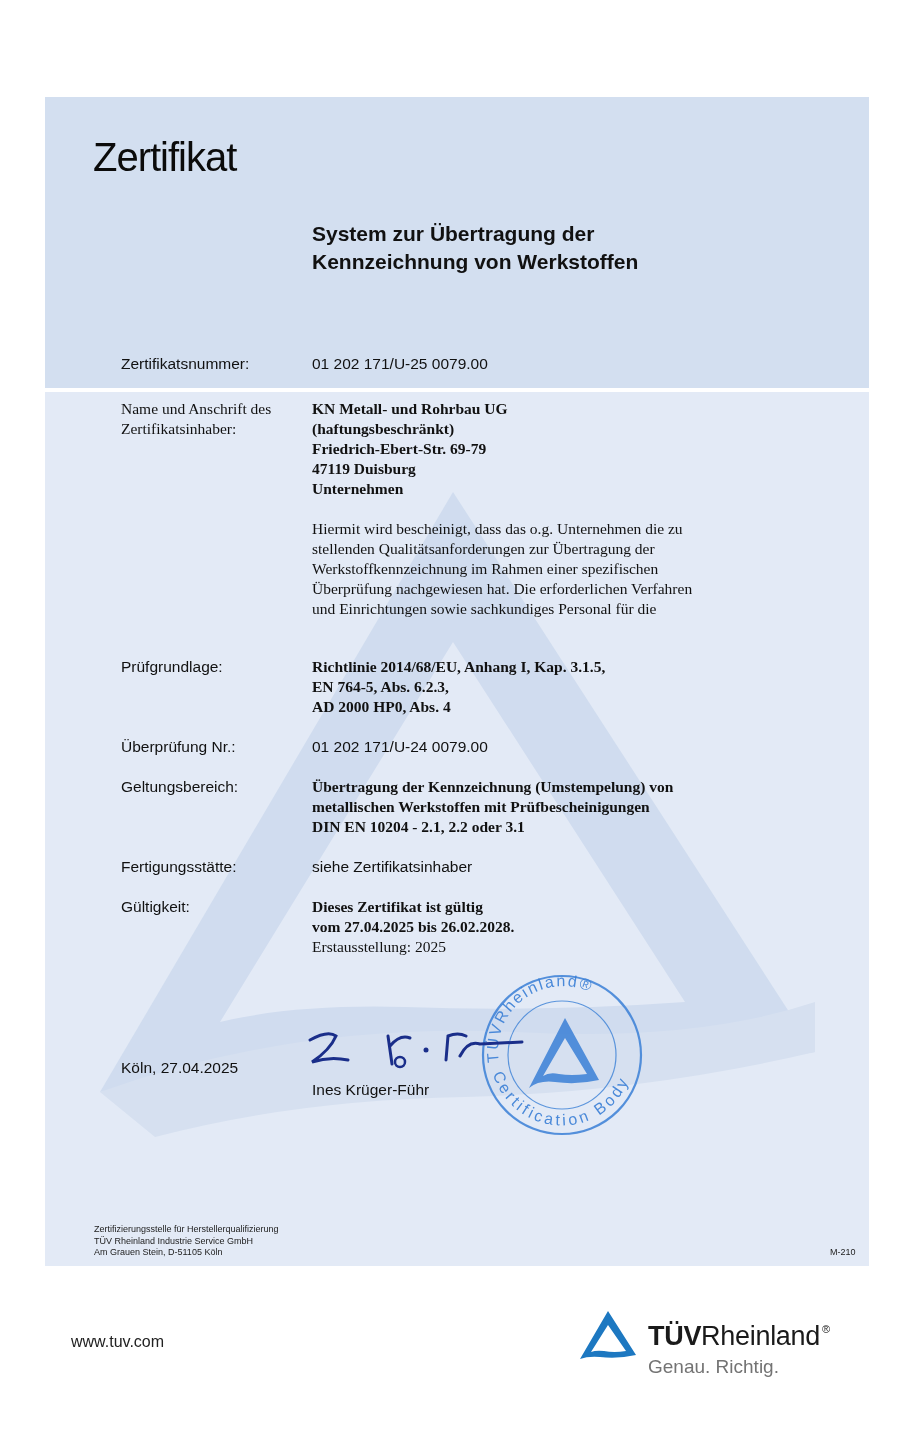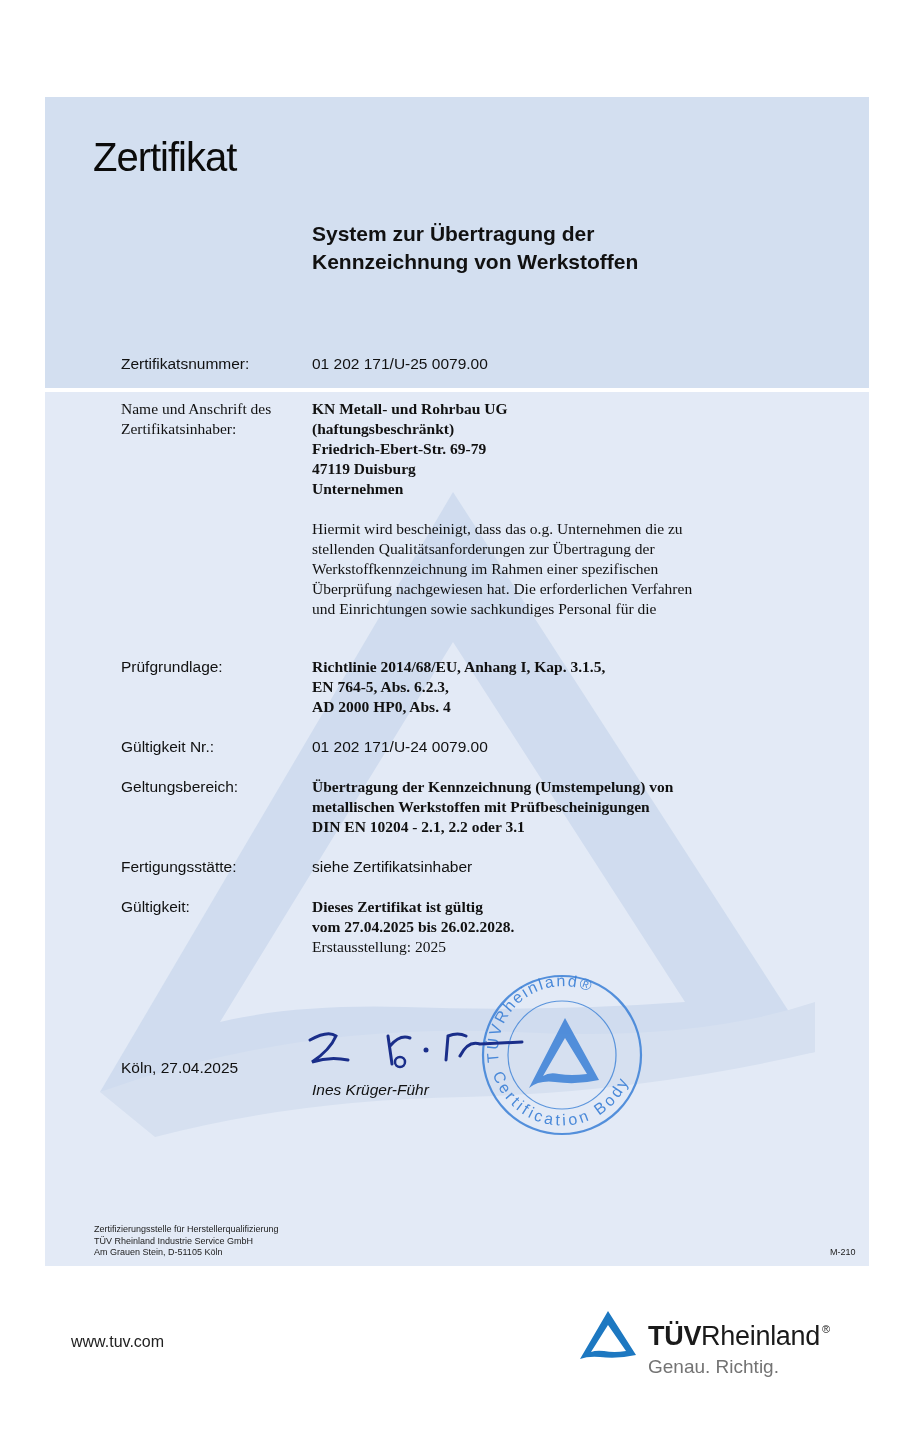--- a/index.html
+++ b/index.html
@@ -100,21 +100,21 @@
 <div class="row" style="top:657px;">
   <div class="lbl">Prüfgrundlage:</div>
   <div class="val b">
     <span>Richtlinie 2014/68/EU, Anhang I, Kap. 3.1.5,</span>
     <span>EN 764-5, Abs. 6.2.3,</span>
     <span>AD 2000 HP0, Abs. 4</span>
   </div>
 </div>
 
 <div class="row" style="top:737px;">
-  <div class="lbl">Gültigkeit Nr.:</div>
+  <div class="lbl">Überprüfung Nr.:</div>
   <div class="val">01 202 171/U-24 0079.00</div>
 </div>
 
 <div class="row" style="top:777px;">
   <div class="lbl">Geltungsbereich:</div>
   <div class="val b">
     <span>Übertragung der Kennzeichnung (Umstempelung) von</span>
     <span>metallischen Werkstoffen mit Prüfbescheinigungen</span>
     <span>DIN EN 10204 - 2.1, 2.2 oder 3.1</span>
   </div>
@@ -153,21 +153,21 @@
 <svg class="sig" style="left:300px; top:1022px;" width="240" height="60">
   <path d="M10 18 Q28 8 36 14 Q30 28 12 40 Q30 34 48 38" fill="none" stroke="#1a2e8a" stroke-width="3" stroke-linecap="round"></path>
   <path d="M88 14 L92 42 M90 24 Q100 12 110 16" fill="none" stroke="#1a2e8a" stroke-width="3" stroke-linecap="round"></path>
   <circle cx="100" cy="40" r="5" fill="none" stroke="#1a2e8a" stroke-width="2.5"></circle>
   <circle cx="126" cy="28" r="2.5" fill="#1a2e8a"></circle>
   <path d="M146 38 L148 14 Q158 10 166 14 M160 34 Q168 18 180 22 L222 20" fill="none" stroke="#1a2e8a" stroke-width="3" stroke-linecap="round"></path>
 </svg>
 
 <div class="row" style="top:1058px;">
   <div class="lbl">Köln, 27.04.2025</div>
-  <div class="val" style="top:22px;font-style:italic;">Ines Krüger-Führ</div>
+  <div class="val" style="top:22px;">Ines Krüger-Führ</div>
 </div>
 
 <div class="footer-small">
   <span>Zertifizierungsstelle für Herstellerqualifizierung</span>
   <span>TÜV Rheinland Industrie Service GmbH</span>
   <span>Am Grauen Stein, D-51105 Köln</span>
 </div>
 <div class="code">M-210</div>
 
 <a class="url">www.tuv.com</a>

